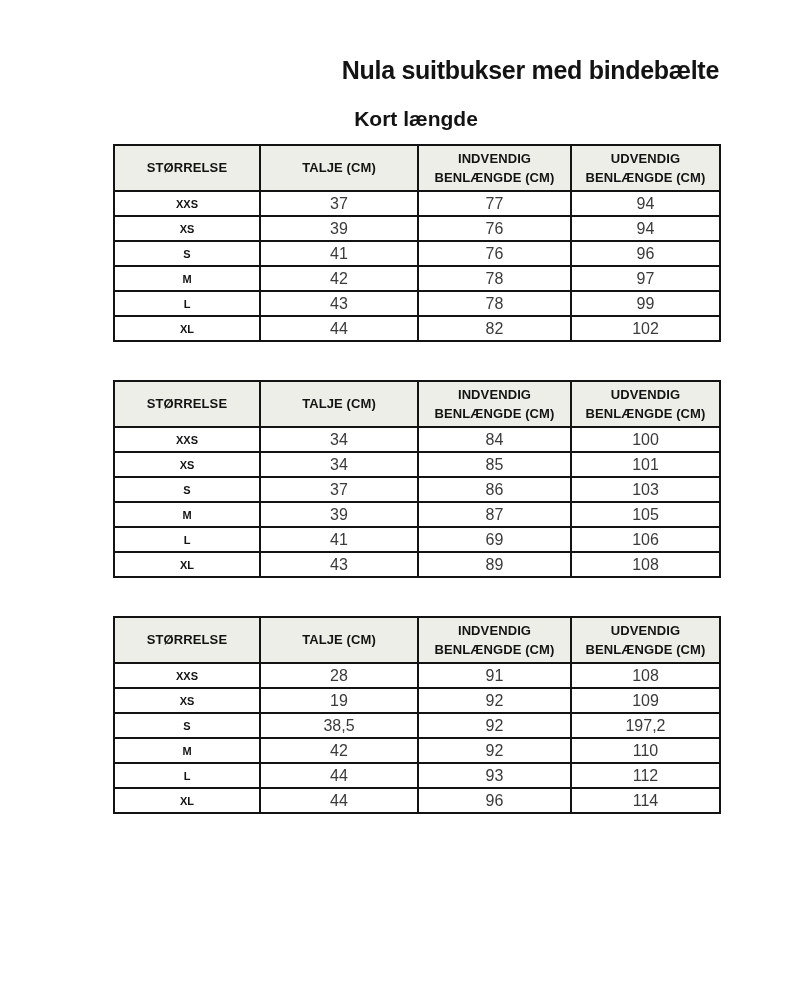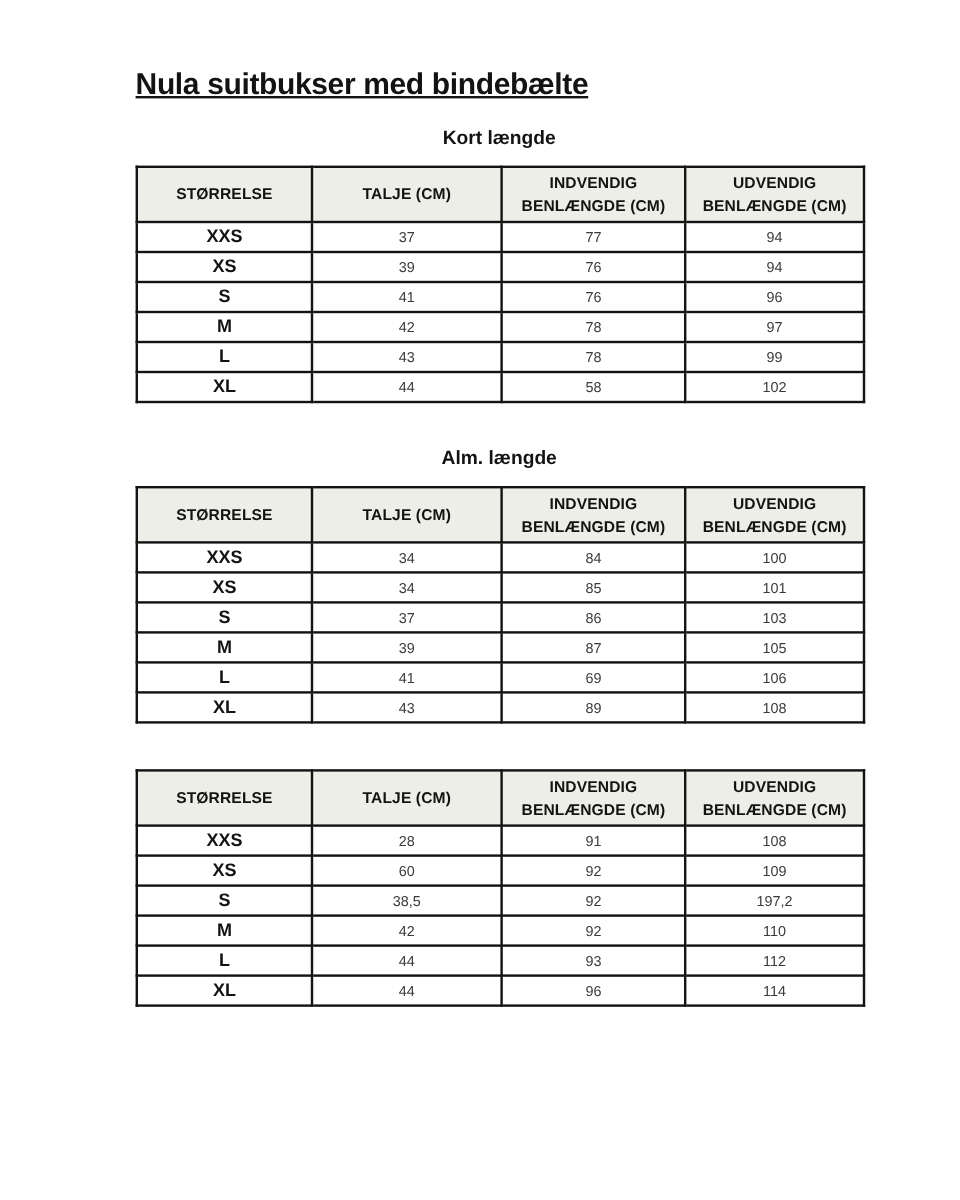--- a/index.html
+++ b/index.html
@@ -17,27 +17,26 @@
     overflow: hidden;
   }
   .content {
     width: 606px;
     margin-left: 113px;
     padding-top: 56px;
   }
   h1.doc-title {
     font-size: 25px;
     font-weight: 700;
-    text-align: left;
+    text-align: right;
     margin: 0 0 22px 0;
     letter-spacing: -0.3px;
-    text-decoration: underline;
   }
   .table-section h2 {
-    font-size: 16px;
+    font-size: 21px;
     font-weight: 700;
     text-align: center;
     margin: 16px 0 13px 0;
   }
   .table-section + .table-section {
     margin-top: 38px;
   }
   table.size-table {
     border-collapse: collapse;
     width: 100%;
@@ -56,27 +55,27 @@
   }
   table.size-table thead th {
     background: #eeeee8;
     font-size: 13px;
     font-weight: 700;
     line-height: 1.5;
     height: 46px;
     letter-spacing: 0.1px;
   }
   table.size-table tbody th {
-    font-size: 15px;
+    font-size: 11px;
     font-weight: 700;
     height: 25px;
     background: #ffffff;
   }
   table.size-table tbody td {
-    font-size: 12px;
+    font-size: 16px;
     font-weight: 400;
     color: #3a3a3a;
     height: 25px;
     background: #ffffff;
   }
 </style>
 </head>
 <body>
 
 <div class="page">
@@ -128,80 +127,22 @@
             </tr>
             <tr>
               <th>L</th>
               <td>43</td>
               <td>78</td>
               <td>99</td>
             </tr>
             <tr>
               <th>XL</th>
               <td>44</td>
-              <td>58</td>
+              <td>82</td>
               <td>102</td>
-            </tr>
-          </tbody>
-      </table>
-    </section>
-
-    <section class="table-section">
-      <h2>Alm. længde</h2>
-      <table class="size-table">
-        <colgroup>
-            <col class="c1">
-            <col class="c2">
-            <col class="c3">
-            <col class="c4">
-          </colgroup>
-        <thead>
-          <tr>
-              <th>STØRRELSE</th>
-              <th>TALJE (CM)</th>
-              <th>INDVENDIG BENLÆNGDE (CM)</th>
-              <th>UDVENDIG BENLÆNGDE (CM)</th>
-            </tr>
-        </thead>
-        <tbody>
-            <tr>
-              <th>XXS</th>
-              <td>34</td>
-              <td>84</td>
-              <td>100</td>
-            </tr>
-            <tr>
-              <th>XS</th>
-              <td>34</td>
-              <td>85</td>
-              <td>101</td>
-            </tr>
-            <tr>
-              <th>S</th>
-              <td>37</td>
-              <td>86</td>
-              <td>103</td>
-            </tr>
-            <tr>
-              <th>M</th>
-              <td>39</td>
-              <td>87</td>
-              <td>105</td>
-            </tr>
-            <tr>
-              <th>L</th>
-              <td>41</td>
-              <td>69</td>
-              <td>106</td>
-            </tr>
-            <tr>
-              <th>XL</th>
-              <td>43</td>
-              <td>89</td>
-              <td>108</td>
             </tr>
           </tbody>
       </table>
     </section>
 
     <section class="table-section">
       <table class="size-table">
         <colgroup>
             <col class="c1">
             <col class="c2">
@@ -212,27 +153,84 @@
           <tr>
               <th>STØRRELSE</th>
               <th>TALJE (CM)</th>
               <th>INDVENDIG BENLÆNGDE (CM)</th>
               <th>UDVENDIG BENLÆNGDE (CM)</th>
             </tr>
         </thead>
         <tbody>
             <tr>
               <th>XXS</th>
+              <td>34</td>
+              <td>84</td>
+              <td>100</td>
+            </tr>
+            <tr>
+              <th>XS</th>
+              <td>34</td>
+              <td>85</td>
+              <td>101</td>
+            </tr>
+            <tr>
+              <th>S</th>
+              <td>37</td>
+              <td>86</td>
+              <td>103</td>
+            </tr>
+            <tr>
+              <th>M</th>
+              <td>39</td>
+              <td>87</td>
+              <td>105</td>
+            </tr>
+            <tr>
+              <th>L</th>
+              <td>41</td>
+              <td>69</td>
+              <td>106</td>
+            </tr>
+            <tr>
+              <th>XL</th>
+              <td>43</td>
+              <td>89</td>
+              <td>108</td>
+            </tr>
+          </tbody>
+      </table>
+    </section>
+
+    <section class="table-section">
+      <table class="size-table">
+        <colgroup>
+            <col class="c1">
+            <col class="c2">
+            <col class="c3">
+            <col class="c4">
+          </colgroup>
+        <thead>
+          <tr>
+              <th>STØRRELSE</th>
+              <th>TALJE (CM)</th>
+              <th>INDVENDIG BENLÆNGDE (CM)</th>
+              <th>UDVENDIG BENLÆNGDE (CM)</th>
+            </tr>
+        </thead>
+        <tbody>
+            <tr>
+              <th>XXS</th>
               <td>28</td>
               <td>91</td>
               <td>108</td>
             </tr>
             <tr>
               <th>XS</th>
-              <td>60</td>
+              <td>19</td>
               <td>92</td>
               <td>109</td>
             </tr>
             <tr>
               <th>S</th>
               <td>38,5</td>
               <td>92</td>
               <td>197,2</td>
             </tr>
             <tr>

